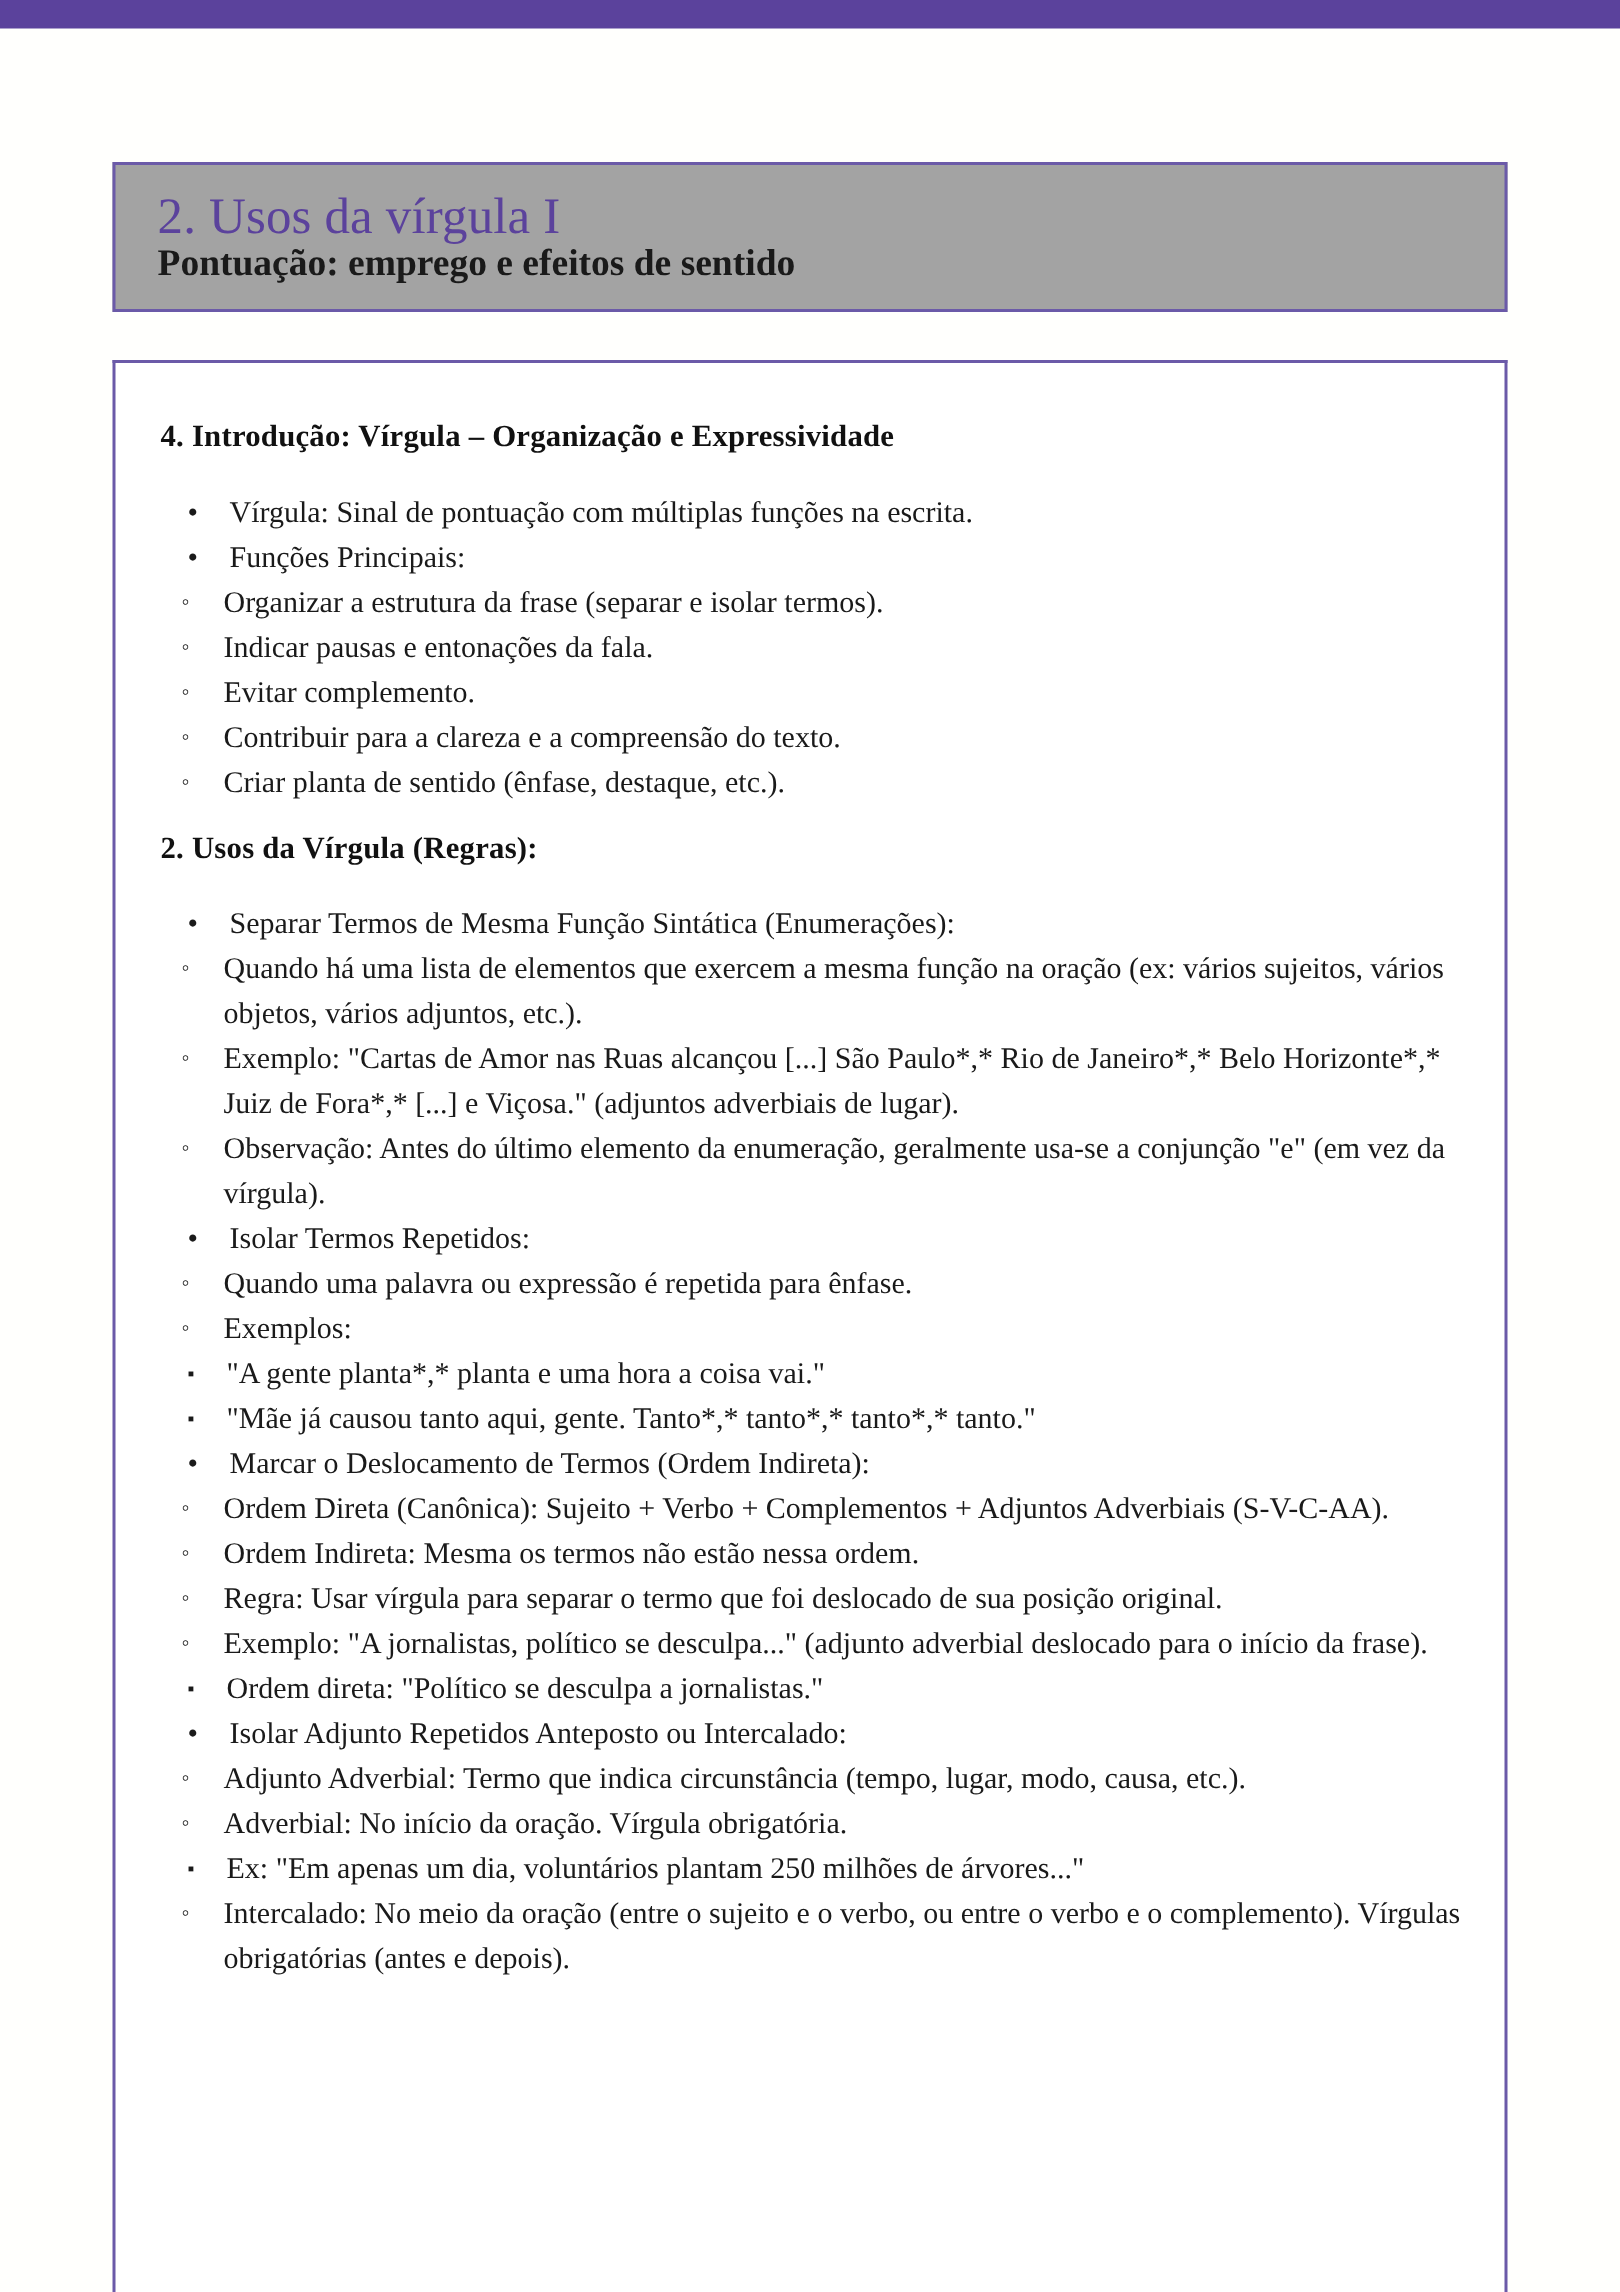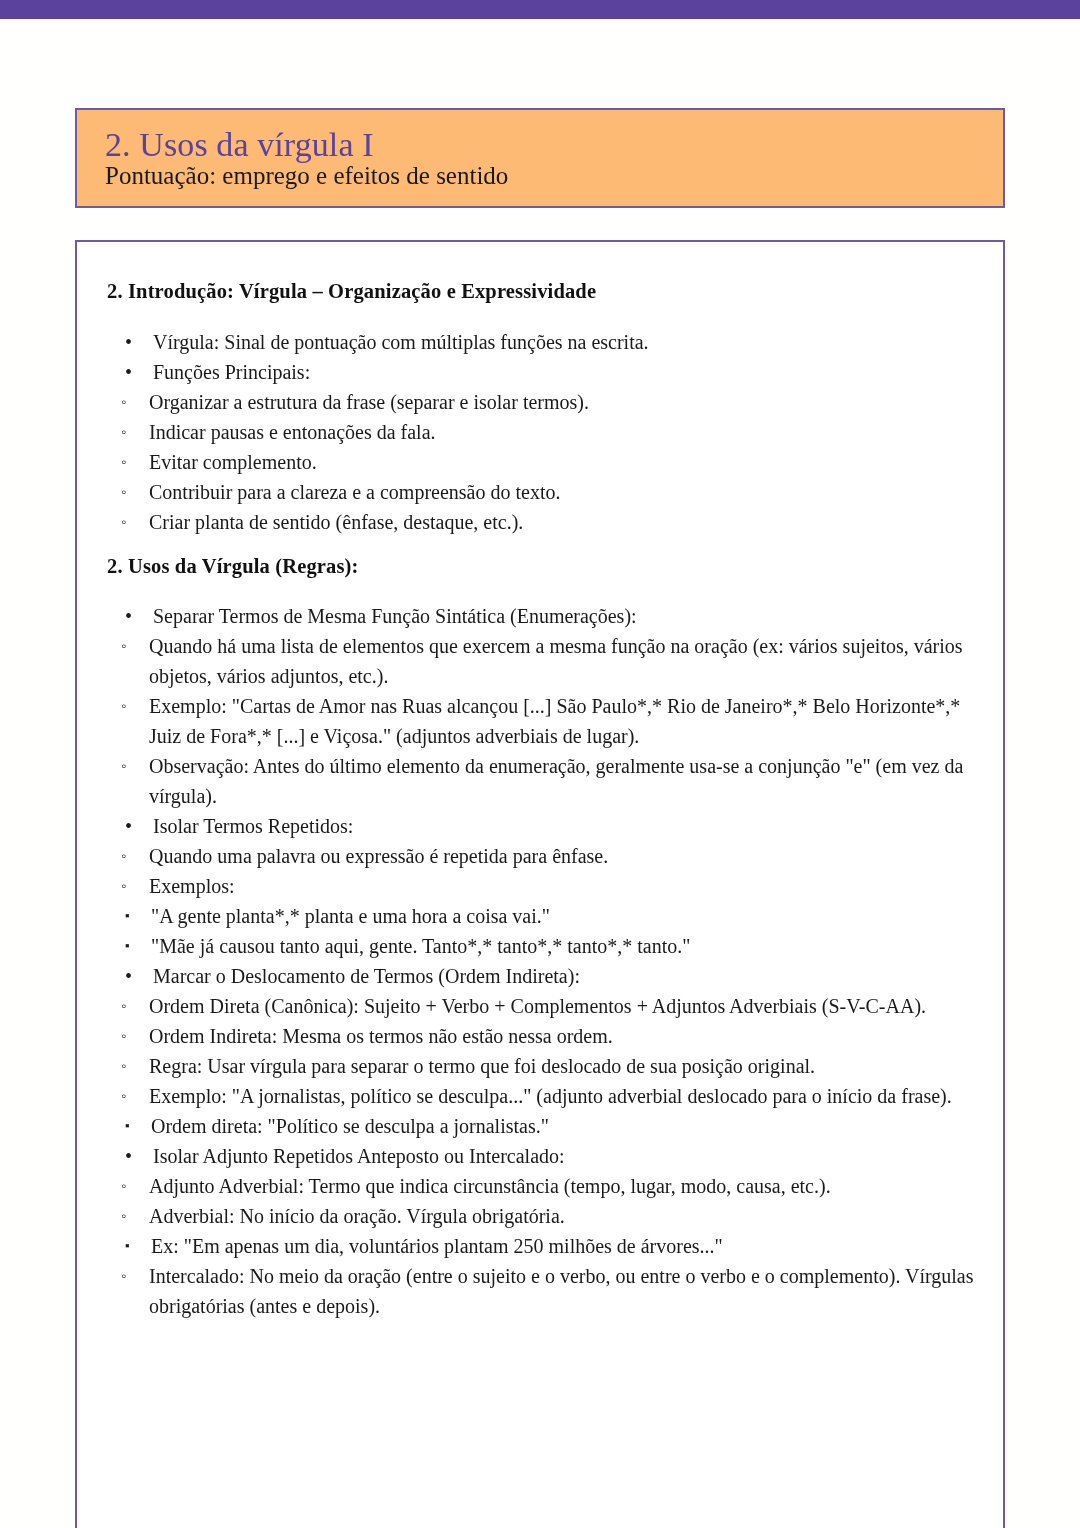--- a/index.html
+++ b/index.html
@@ -32,40 +32,40 @@
     width: 1080px;
   }
 
   .title-box {
     position: absolute;
     left: 75px;
     top: 89px;
     width: 930px;
     height: 100px;
     border: 2px solid #6b5aa8;
-    background: #fdba74;
+    background: #a3a3a3;
     box-sizing: border-box;
   }
   .title-box-inner {
     padding: 18px 0 0 28px;
   }
   .doc-title {
     font-size: 34px;
     line-height: 1.0;
     color: #5b429c;
     font-weight: normal;
     margin: 0;
     letter-spacing: 0.1px;
   }
   .doc-subtitle {
     font-size: 25px;
     line-height: 1.05;
     color: #1a1a1a;
     margin: 1px 0 0 0;
-    font-weight: normal;
+    font-weight: bold;
   }
 
   .content-box {
     position: absolute;
     left: 75px;
     top: 221px;
     width: 930px;
     height: 1290px;
     border: 2px solid #6b5aa8;
     border-bottom: none;
@@ -151,21 +151,21 @@
 
   <div class="title-box">
     <div class="title-box-inner">
       <h1 class="doc-title">2. Usos da vírgula I</h1>
       <div class="doc-subtitle">Pontuação: emprego e efeitos de sentido</div>
     </div>
   </div>
 
   <div class="content-box">
     <div class="content-inner" id="content-inner">
-        <div class="section-heading">2. Introdução: Vírgula – Organização e Expressividade</div>
+        <div class="section-heading">4. Introdução: Vírgula – Organização e Expressividade</div>
         <ul class="lvl1">
           <li class="item l1">
             <span class="bullet">•</span>
             <span class="txt">Vírgula: Sinal de pontuação com múltiplas funções na escrita.</span>
           </li>
           <li class="item l1">
             <span class="bullet">•</span>
             <span class="txt">Funções Principais:</span>
           </li>
           <li class="item l2">

